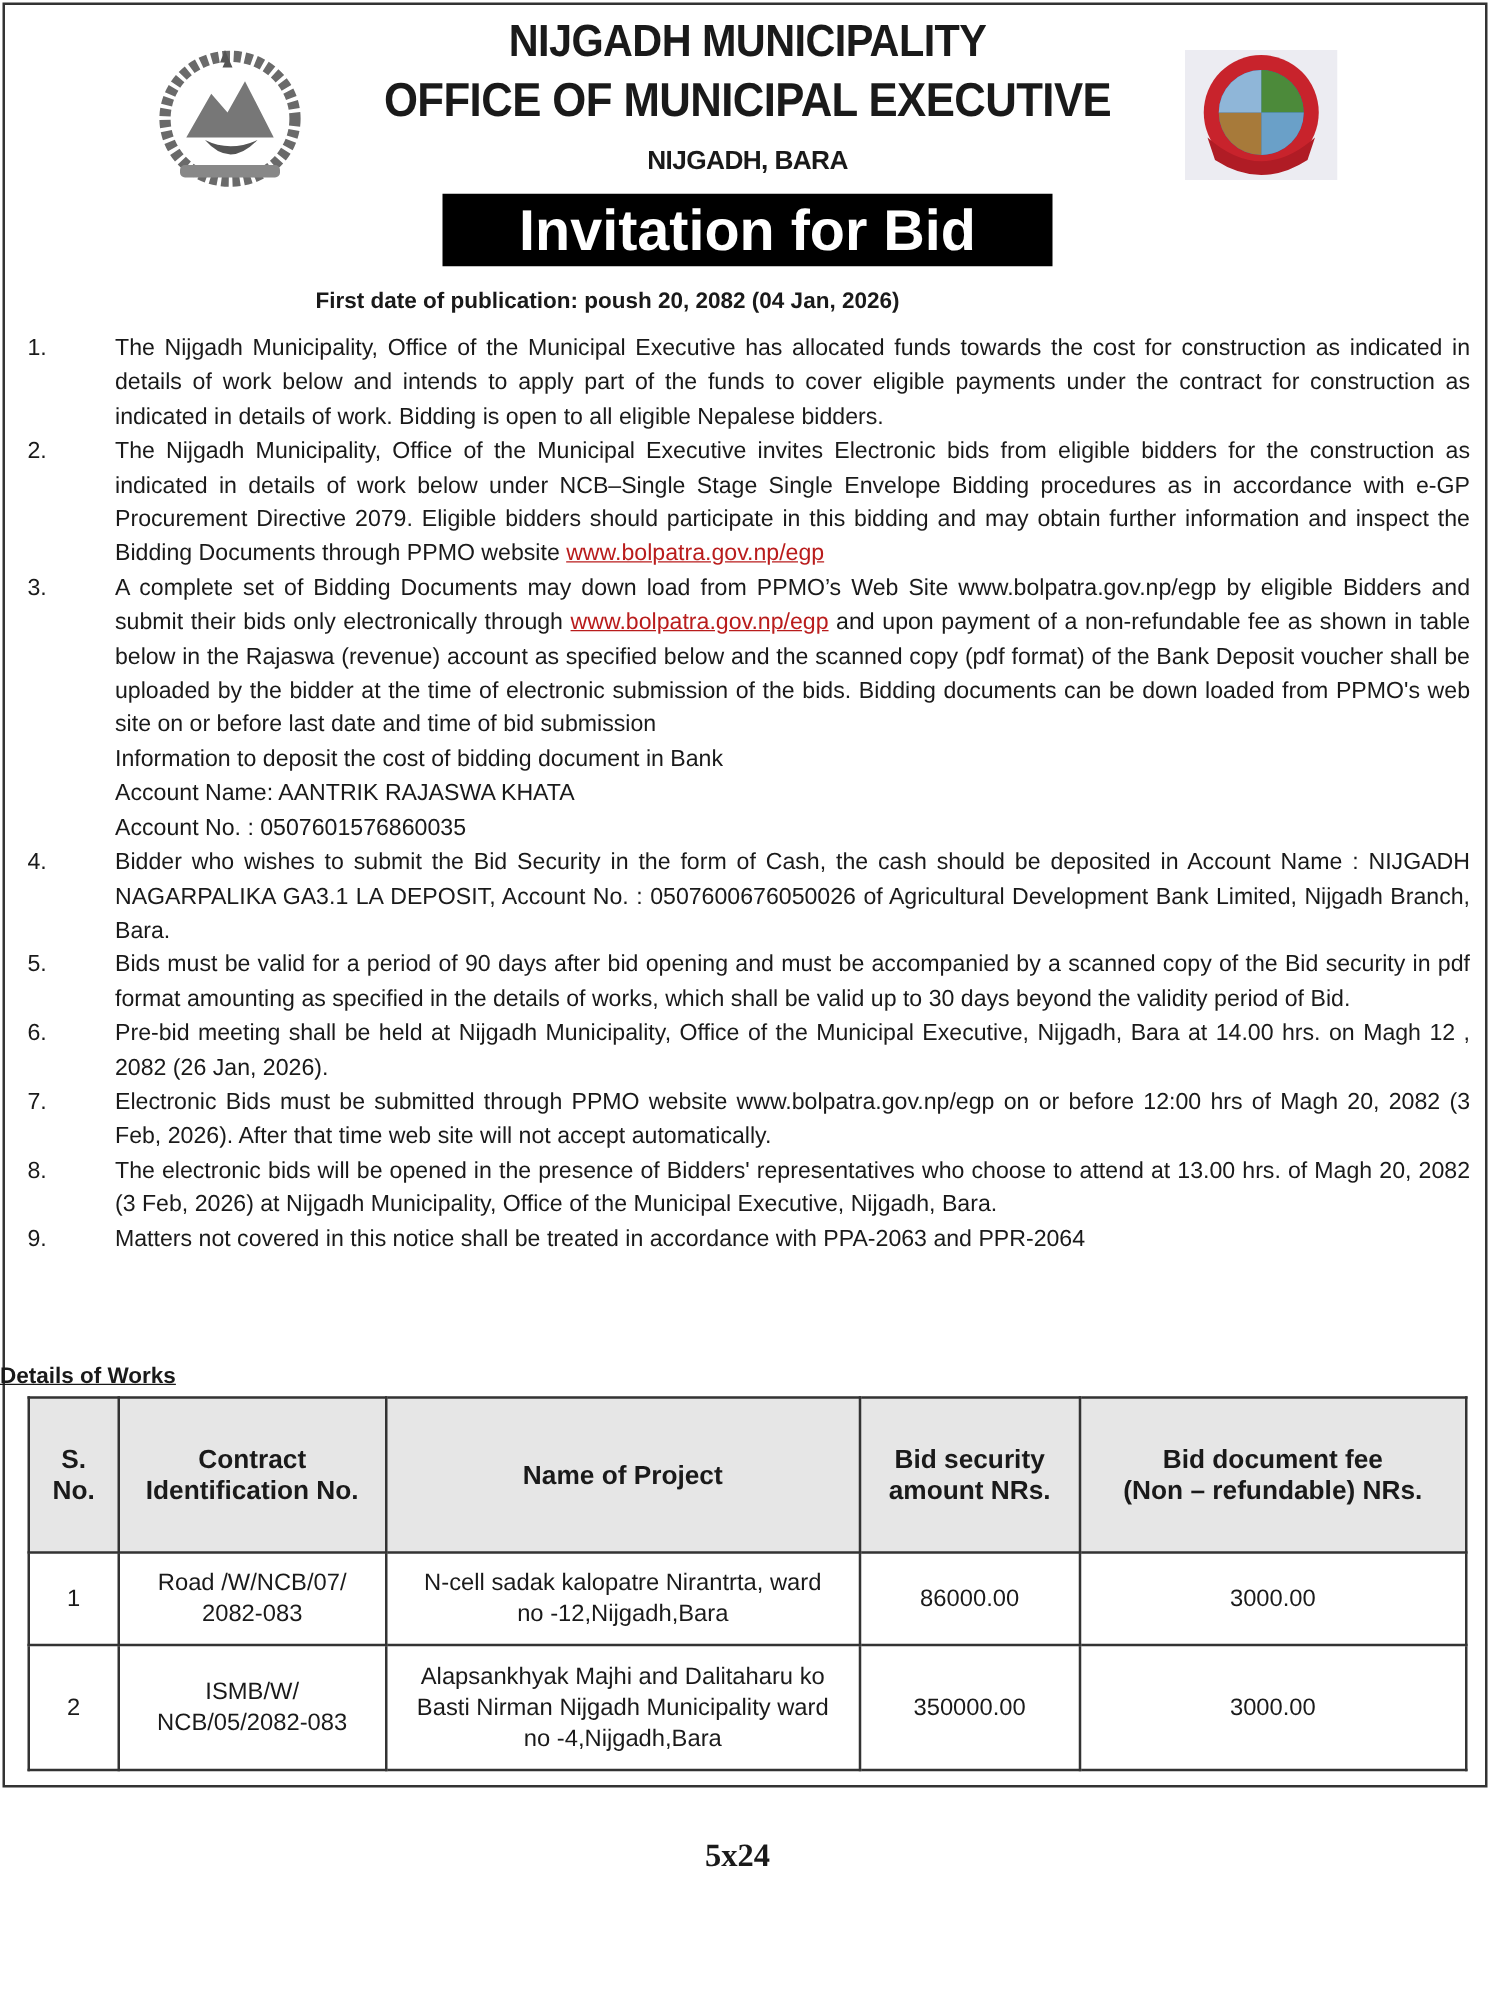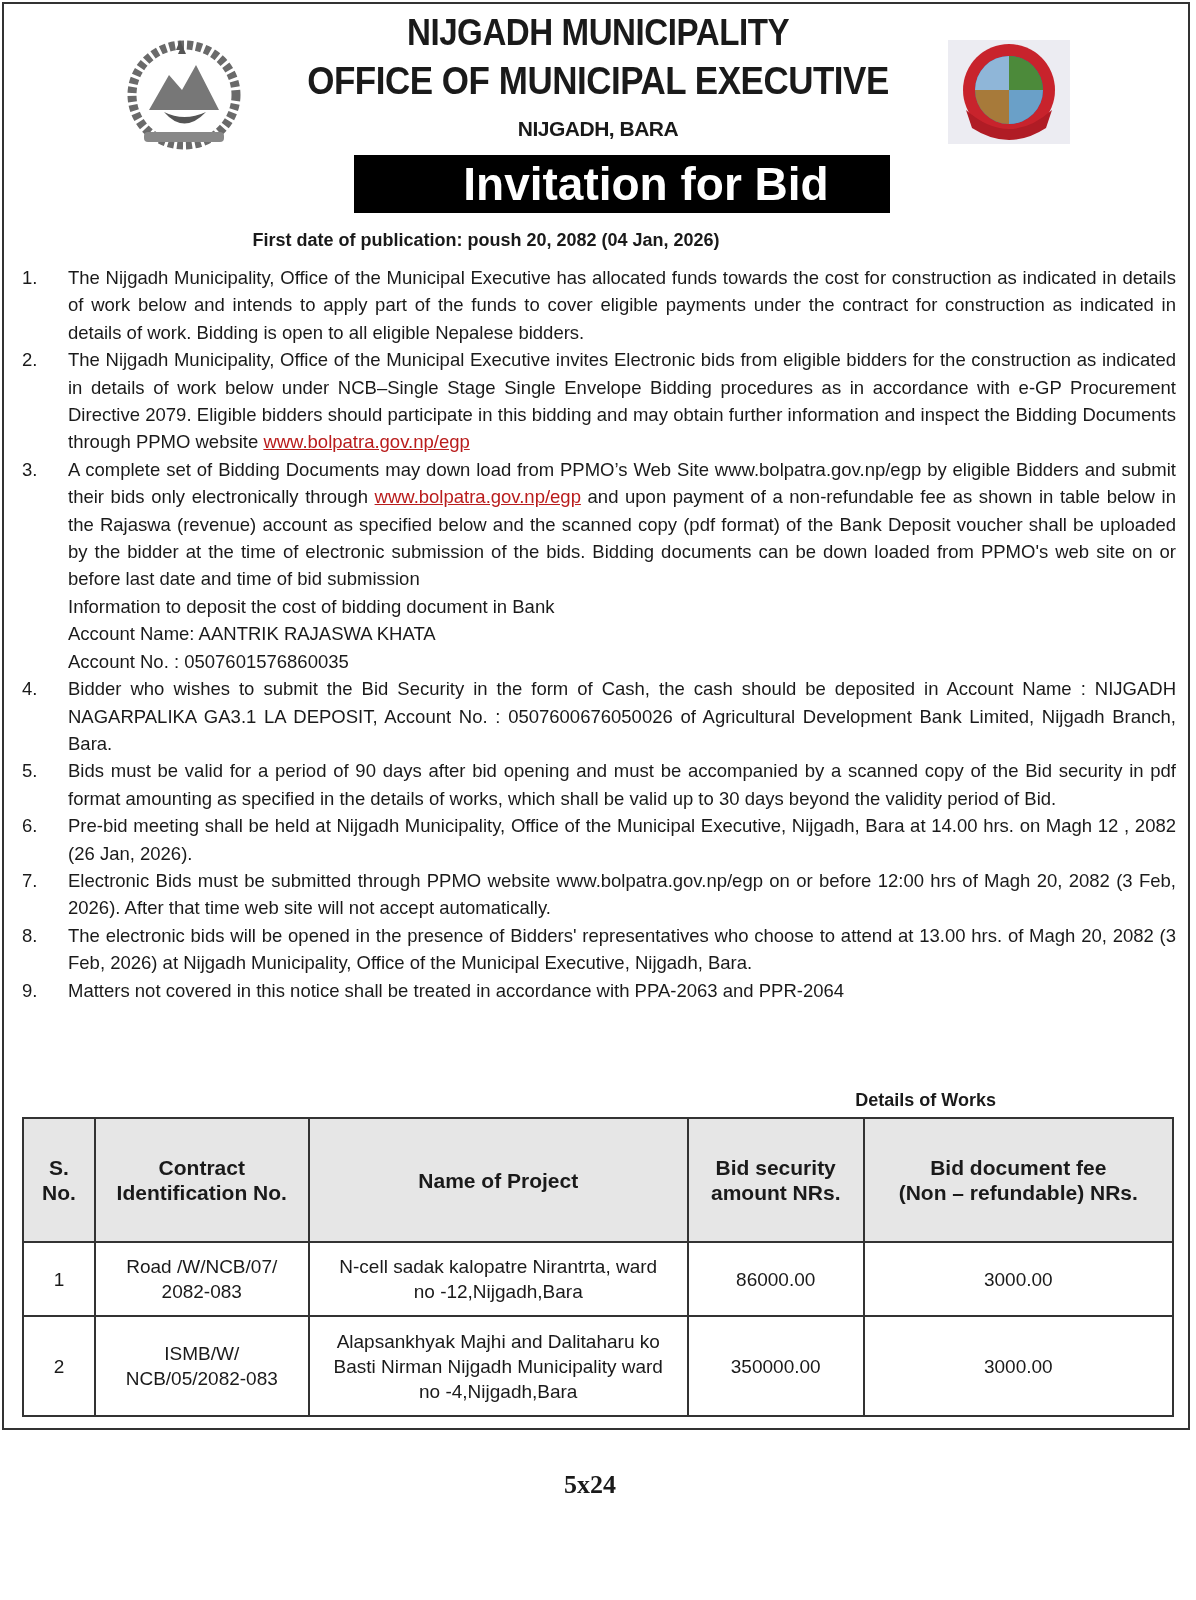--- a/index.html
+++ b/index.html
@@ -8,30 +8,30 @@
   .frame { position: absolute; left: 2px; top: 2px; width: 1188px; height: 1428px;
            border: 2px solid #333; box-sizing: border-box; }
   .emblem-left { position: absolute; left: 124px; top: 40px; width: 120px; height: 110px; }
   .emblem-right { position: absolute; left: 948px; top: 40px; width: 122px; height: 104px; }
   .hdr { position: absolute; left: 0; width: 1196px; text-align: center; font-weight: bold;
          font-family: "Liberation Sans", sans-serif; letter-spacing: -0.5px; }
   .h1 { top: 12px; font-size: 36px; transform: scaleX(0.92); }
   .h2 { top: 60px; font-size: 38px; transform: scaleX(0.92); }
   .h3 { top: 117px; font-size: 21px; }
   .banner { position: absolute; left: 354px; top: 155px; width: 488px; height: 58px; background: #000;
-            color: #fff; font-weight: bold; font-size: 46px; text-align: center; line-height: 58px; padding-left: 48px; }
+            color: #fff; font-weight: bold; font-size: 46px; text-align: center; line-height: 58px; }
   .pubdate { position: absolute; left: 0; width: 972px; top: 230px; text-align: center; font-weight: bold; font-size: 18px; }
   .items { position: absolute; left: 20px; top: 264px; width: 1156px; font-size: 18.5px; line-height: 27.4px; }
   .item { display: flex; }
   .num { width: 46px; flex: none; padding-left: 2px; }
-  .txt { flex: 1; text-align: justify; }
+  .txt { flex: 1; text-align: justify; margin-left: 24px; }
   .txt a { color: #b91c1c; text-decoration: underline; }
   .sub { display: block; text-align: left; }
-  .details-title { position: absolute; left: 0; width: 996px; top: 1090px; text-align: right;
-                   font-weight: bold; font-size: 18px; }
+  .details-title { position: absolute; left: 0; width: 996px; top: 1090px; text-align: left;
+                   font-weight: bold; font-size: 18px; text-decoration: underline; }
   table.works { position: absolute; left: 22px; top: 1117px; width: 1152px; border-collapse: collapse;
                 font-size: 19px; }
   table.works th, table.works td { border: 2px solid #333; text-align: center; vertical-align: middle; }
   table.works th { background: #e6e6e6; font-weight: bold; font-size: 21px; height: 120px; line-height: 25px; }
   table.works td { line-height: 25px; }
   tr.r1 td { height: 70px; }
   tr.r2 td { height: 96px; }
   .footer { position: absolute; left: 0; width: 1180px; top: 1470px; text-align: center;
             font-family: "Liberation Serif", serif; font-weight: bold; font-size: 26px; }
 </style>

